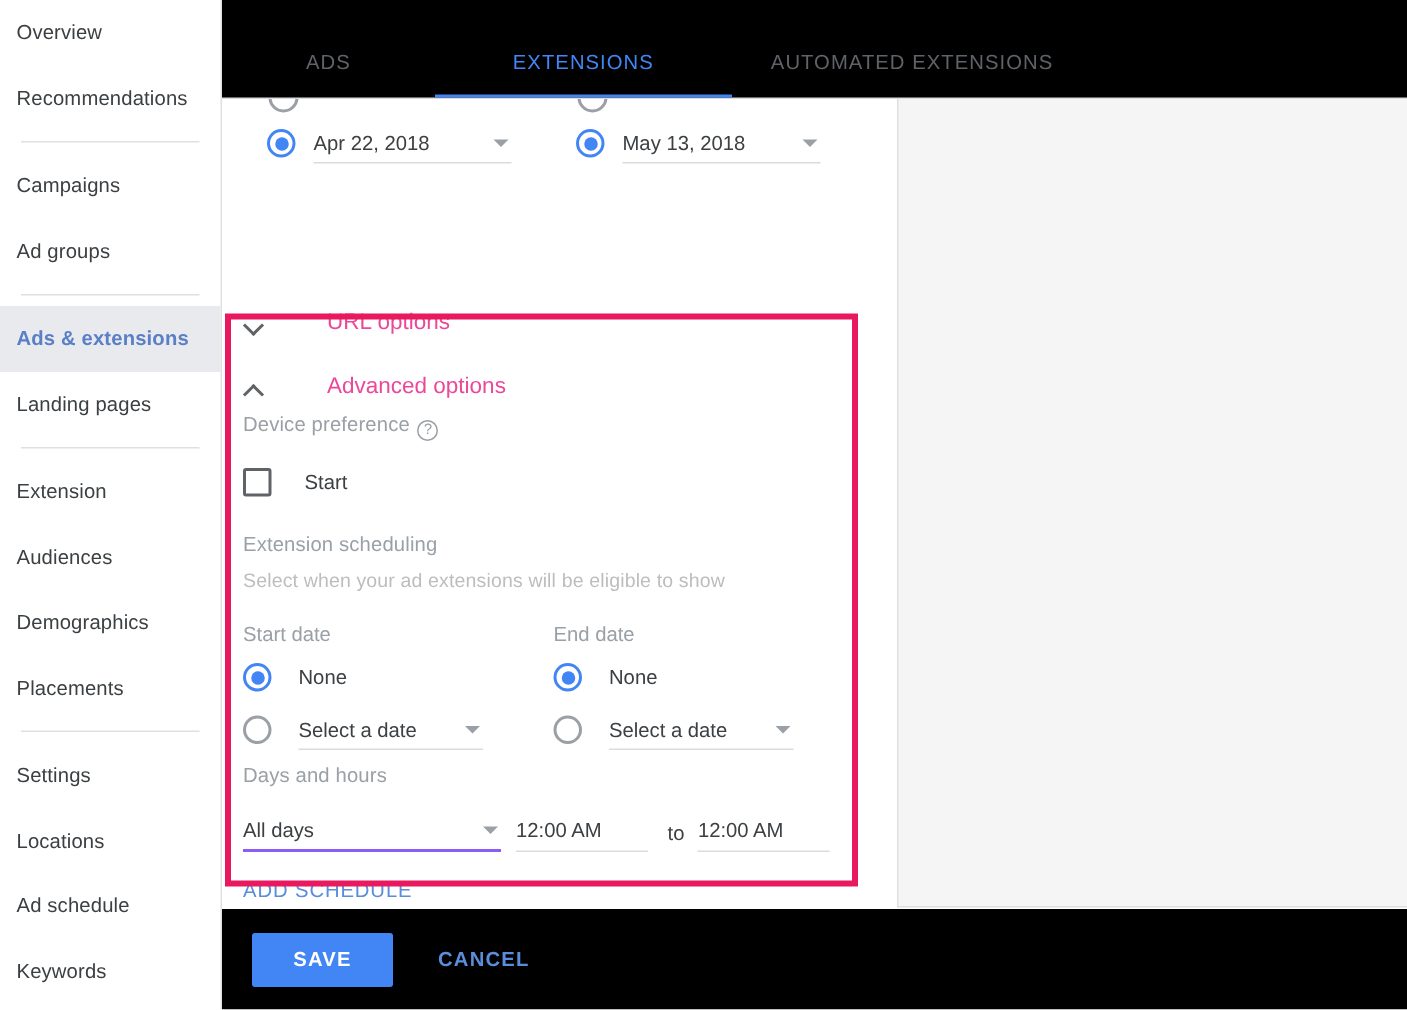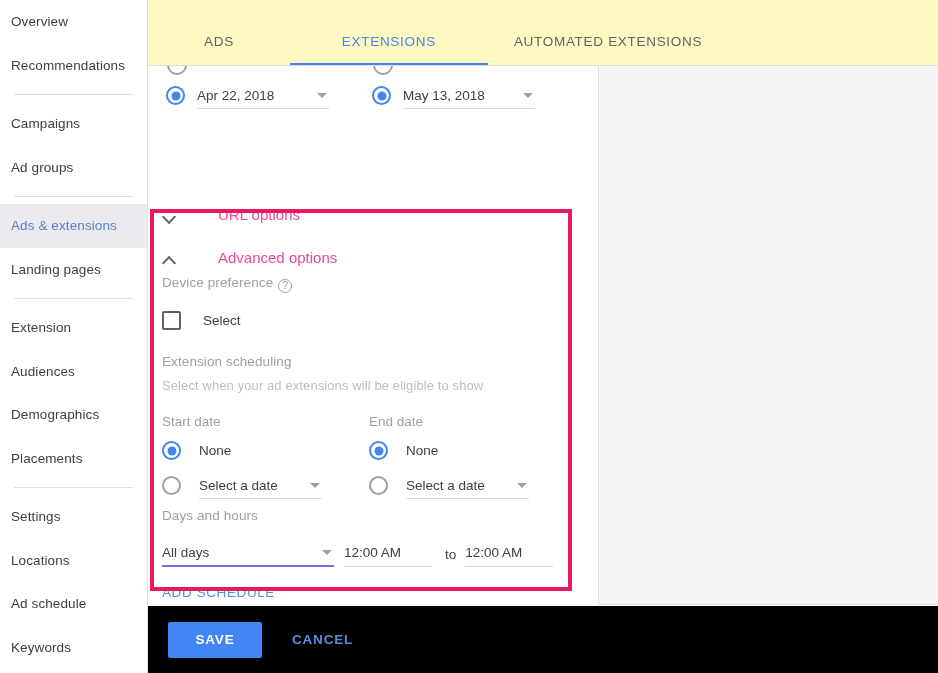--- a/index.html
+++ b/index.html
@@ -28,33 +28,33 @@
     padding-left: 11px;
     font-size: 13.5px;
     color: #3c4043;
     letter-spacing: .1px;
     white-space: nowrap;
     cursor: pointer;
   }
   .nav-item.active {
     background: #e8eaed;
     color: #5a7fc7;
-    font-weight: 400;
+    font-weight: 700;
   }
   .nav-sep {
     height: 1px;
     background: #e0e0e0;
     margin: 7px 14px 7px 14px;
   }
 
   
   #tabsbar {
     position: absolute; left: 148px; top: 0;
     width: 790px; height: 66px;
-    background: #fef9c3;
+    background: #000000;
     border-bottom: 1px solid #dadce0;
   }
   #tabs {
     position: absolute; left: 0; bottom: 0;
     display: flex; align-items: flex-end;
     height: 48px;
   }
   .tab {
     height: 48px;
     display: flex; align-items: center; justify-content: center;
@@ -87,21 +87,21 @@
 
   
   #form-col {
     position: absolute; left: 148px; top: 66px;
     width: 450px; height: 539px;
     background: #ffffff;
   }
 
   
   #cut-row {
-    position: absolute; left: 4px; top: 0; width: 450px; height: 58px;
+    position: absolute; left: 16px; top: 0; width: 450px; height: 58px;
     overflow: hidden;
   }
   .cutcircle {
     position:absolute; top:-11px;
     width: 20px; height: 20px;
     border-radius: 50%;
     border: 2px solid #9aa0a6;
     background: #fff;
   }
   #cutcircle-1 { left: 15px; }
@@ -430,21 +430,21 @@
     <div style="position:absolute; left:0; top:209px; width:450px;">
 
       <div id="adv-content" style="position:relative; left:14px; top:0; width:400px;">
 
         <div class="lbl-gray">
           <span>Device preference</span><span class="help-icon">?</span>
         </div>
 
         <div class="row-mobile">
           <span class="checkbox"></span>
-          <span class="cb-label">Select</span>
+          <span class="cb-label">Start</span>
         </div>
 
         <div class="lbl-gray sched-title">Extension scheduling</div>
         <div class="sched-sub">Select when your ad extensions will be eligible to show</div>
 
         <div class="date-cols">
 
           <div class="date-col" id="start-col">
             <div class="col-head">Start date</div>
             <div class="opt-row">

